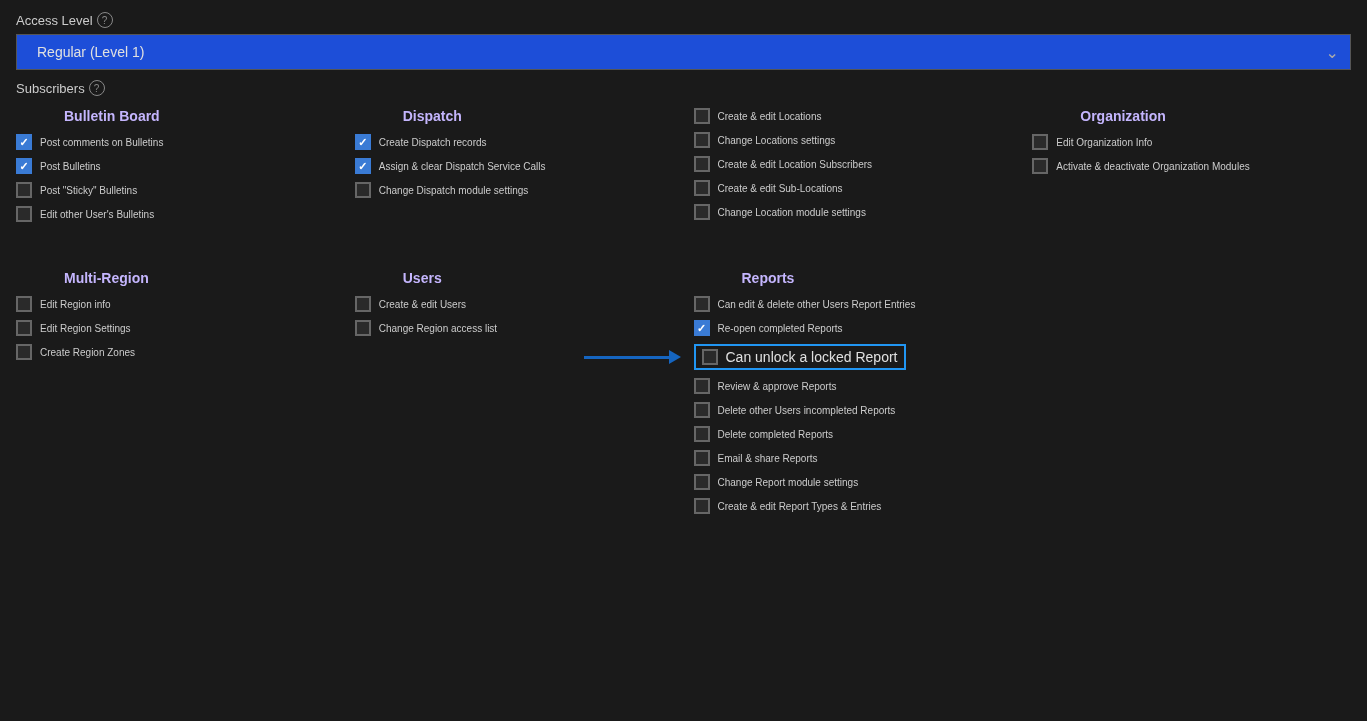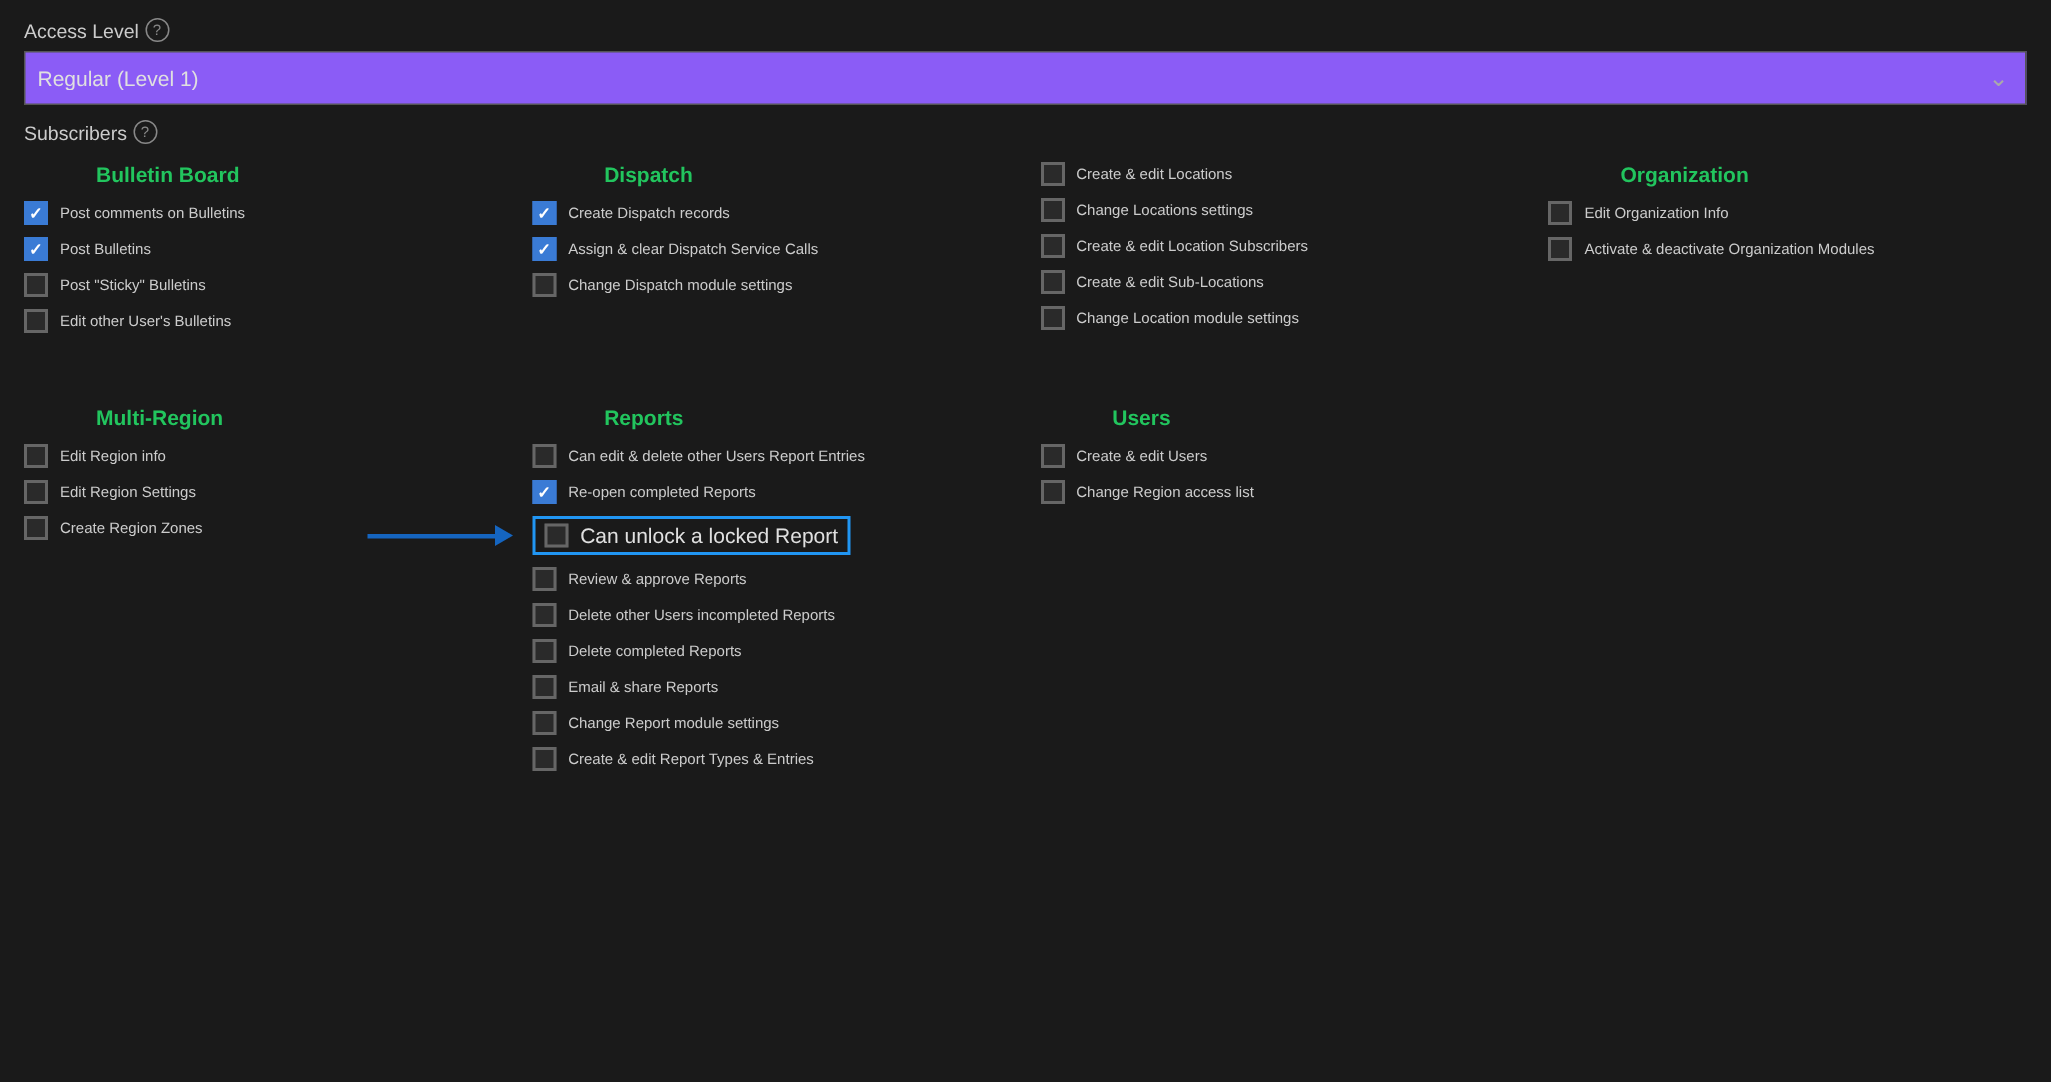--- a/index.html
+++ b/index.html
@@ -36,24 +36,24 @@
       cursor: pointer;
     }
 
     .select-wrapper {
       position: relative;
       width: 100%;
     }
 
     .select-wrapper select {
       width: 100%;
-      background-color: #8b5cf6;
+      background-color: #1d4ed8;
       color: #e0e0e0;
       border: 1px solid #555;
-      padding: 9px 8px;
+      padding: 9px 20px;
       font-size: 14px;
       appearance: none;
       cursor: pointer;
       outline: none;
     }
 
     .select-chevron {
       position: absolute;
       right: 12px;
       top: 50%;
@@ -81,21 +81,21 @@
       grid-template-columns: 1fr 1fr 1fr 1fr;
       gap: 0 20px;
     }
 
     .permission-group {
       margin-bottom: 20px;
     }
 
     .permission-group-title {
       font-weight: bold;
-      color: #22c55e;
+      color: #c4b5fd;
       margin-bottom: 10px;
       font-size: 14px;
       padding-left: 48px;
     }
 
     .permission-item {
       display: flex;
       align-items: center;
       gap: 8px;
       margin-bottom: 8px;
@@ -247,20 +247,32 @@
       <div class="permission-item">
         <div class="permission-checkbox"></div>
         <span>Edit Region Settings</span>
       </div>
       <div class="permission-item">
         <div class="permission-checkbox"></div>
         <span>Create Region Zones</span>
       </div>
     </div>
 
+    <div class="permission-group">
+      <div class="permission-group-title">Users</div>
+      <div class="permission-item">
+        <div class="permission-checkbox"></div>
+        <span>Create &amp; edit Users</span>
+      </div>
+      <div class="permission-item">
+        <div class="permission-checkbox"></div>
+        <span>Change Region access list</span>
+      </div>
+    </div>
+
     <div class="permission-group reports-col" style="position: relative;">
       <div class="permission-group-title">Reports</div>
       <div class="permission-item">
         <div class="permission-checkbox"></div>
         <span>Can edit &amp; delete other Users Report Entries</span>
       </div>
       <div class="permission-item">
         <div class="permission-checkbox checked"></div>
         <span>Re-open completed Reports</span>
       </div>
@@ -297,27 +309,15 @@
       <div class="permission-item">
         <div class="permission-checkbox"></div>
         <span>Change Report module settings</span>
       </div>
       <div class="permission-item">
         <div class="permission-checkbox"></div>
         <span>Create &amp; edit Report Types &amp; Entries</span>
       </div>
     </div>
 
-    <div class="permission-group">
-      <div class="permission-group-title">Users</div>
-      <div class="permission-item">
-        <div class="permission-checkbox"></div>
-        <span>Create &amp; edit Users</span>
-      </div>
-      <div class="permission-item">
-        <div class="permission-checkbox"></div>
-        <span>Change Region access list</span>
-      </div>
-    </div>
-
     <div></div>
   </div>
 </div>
 
 </body></html>

